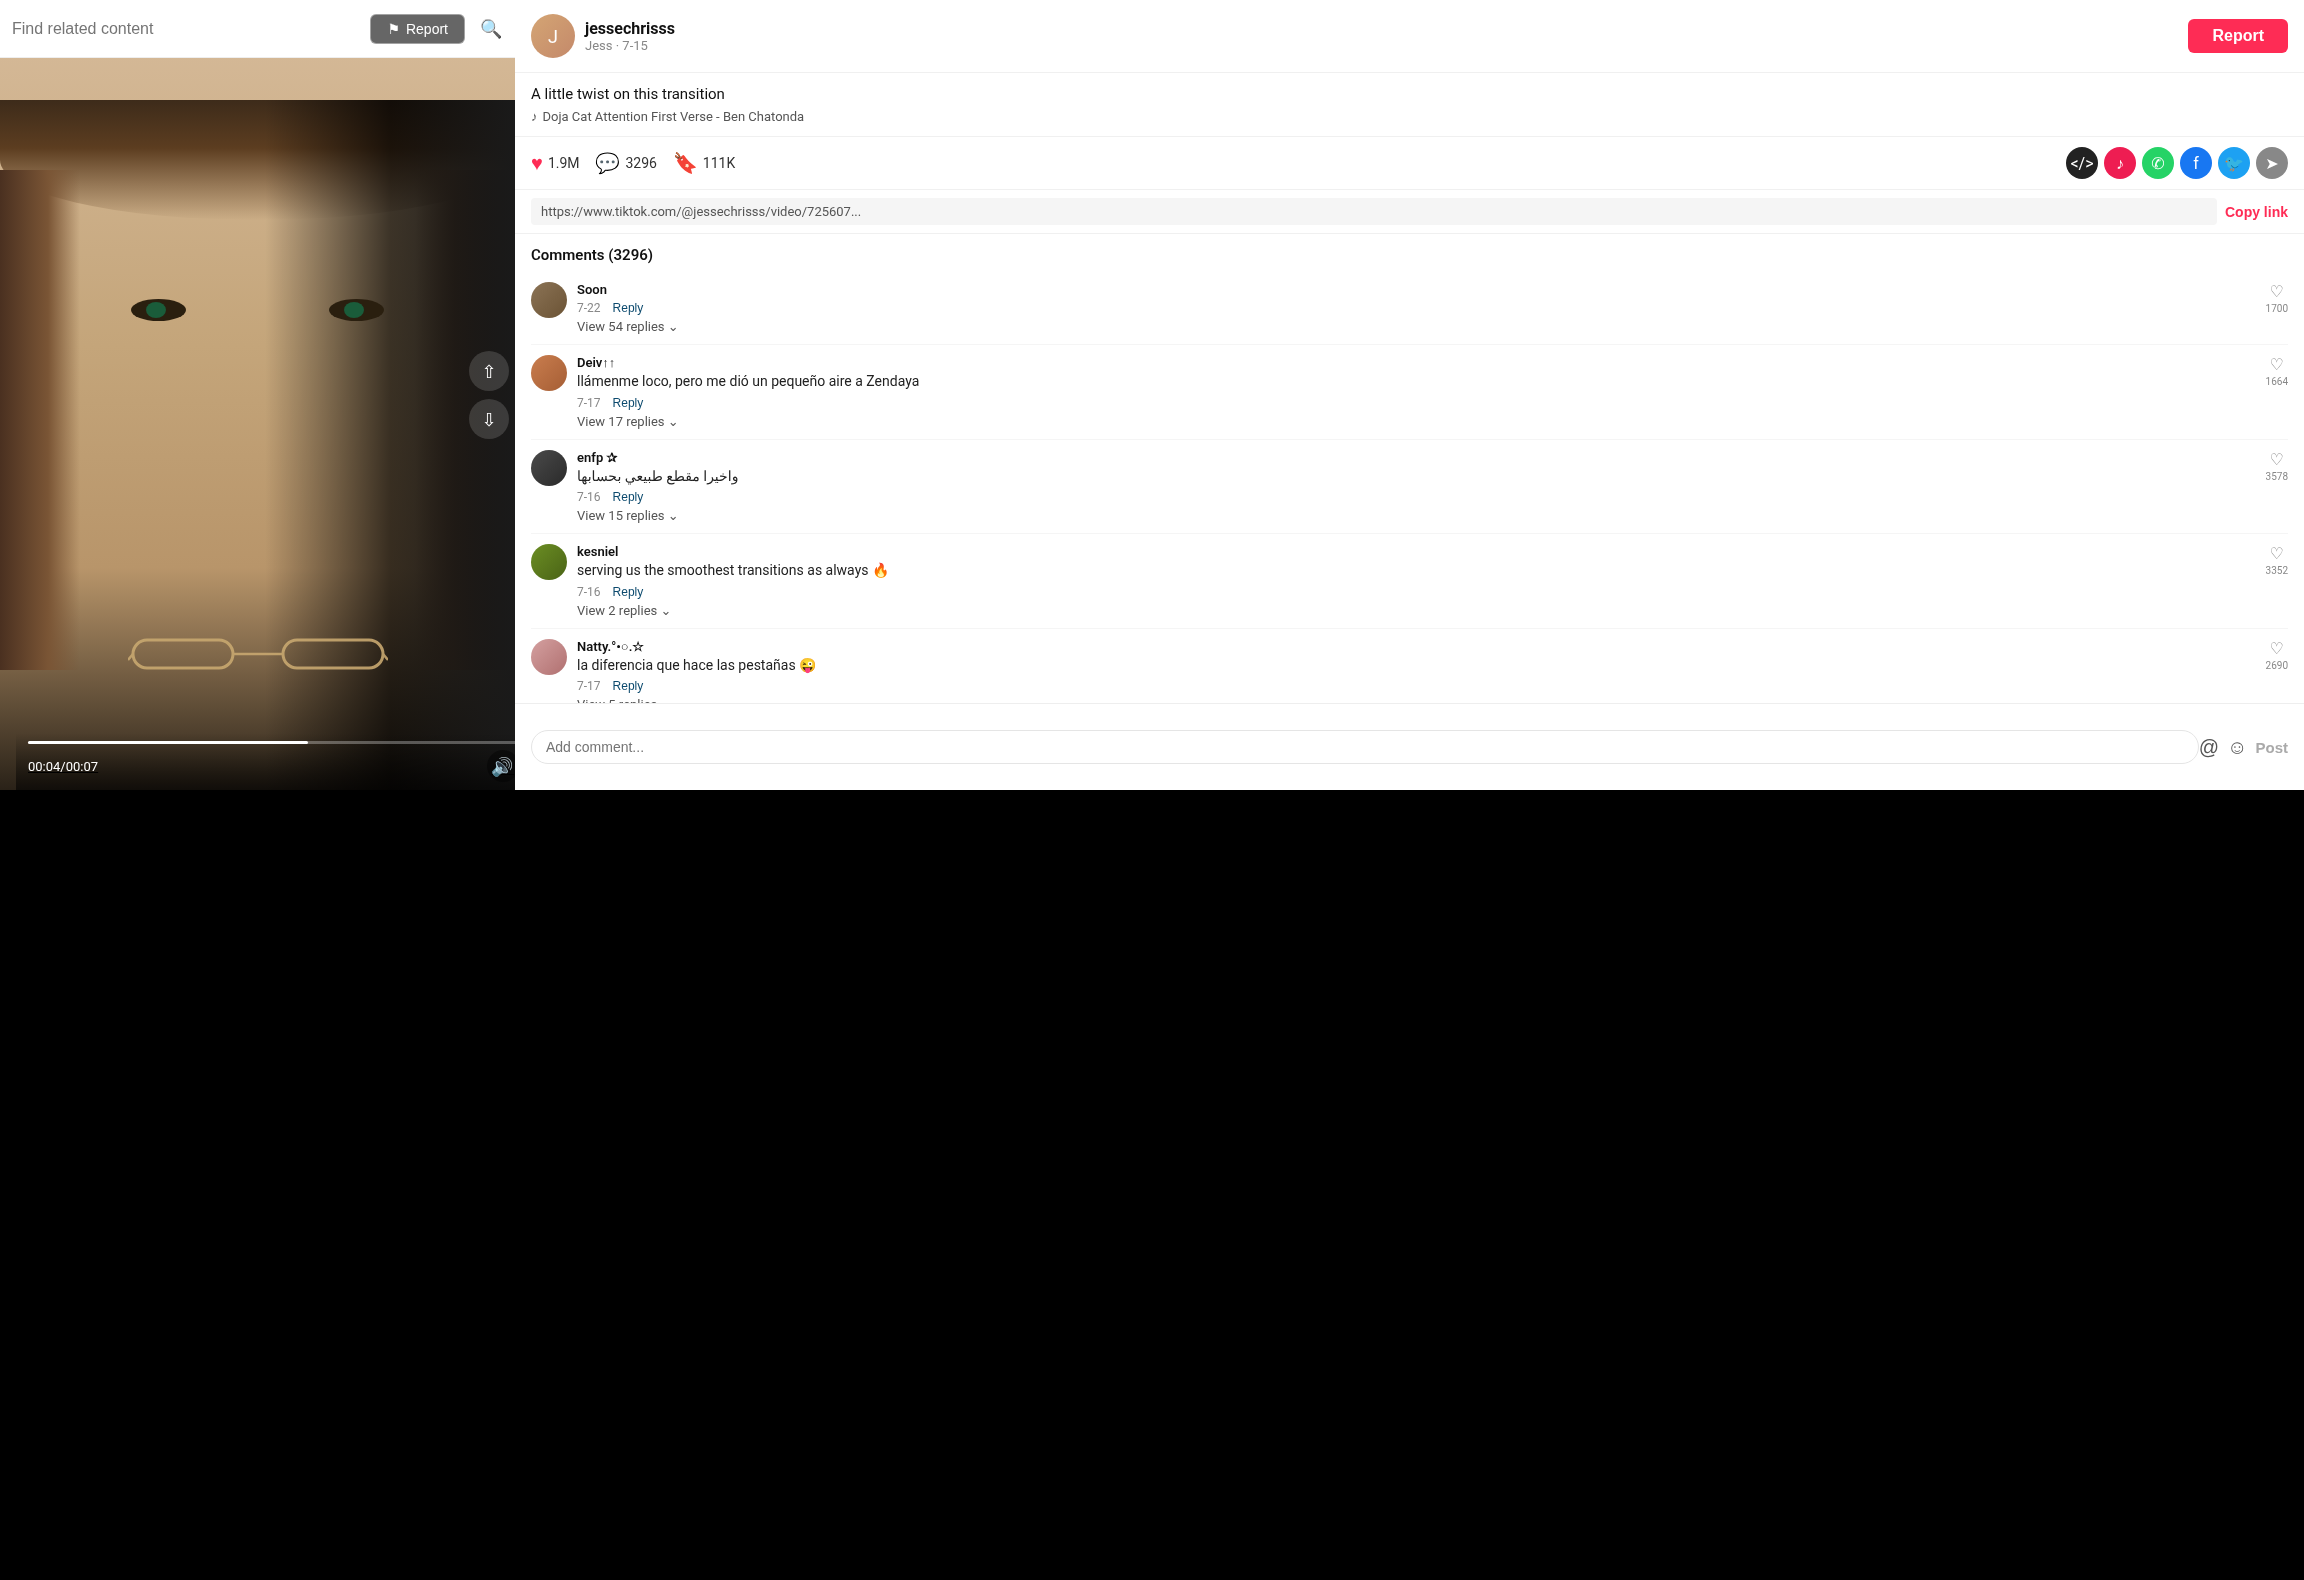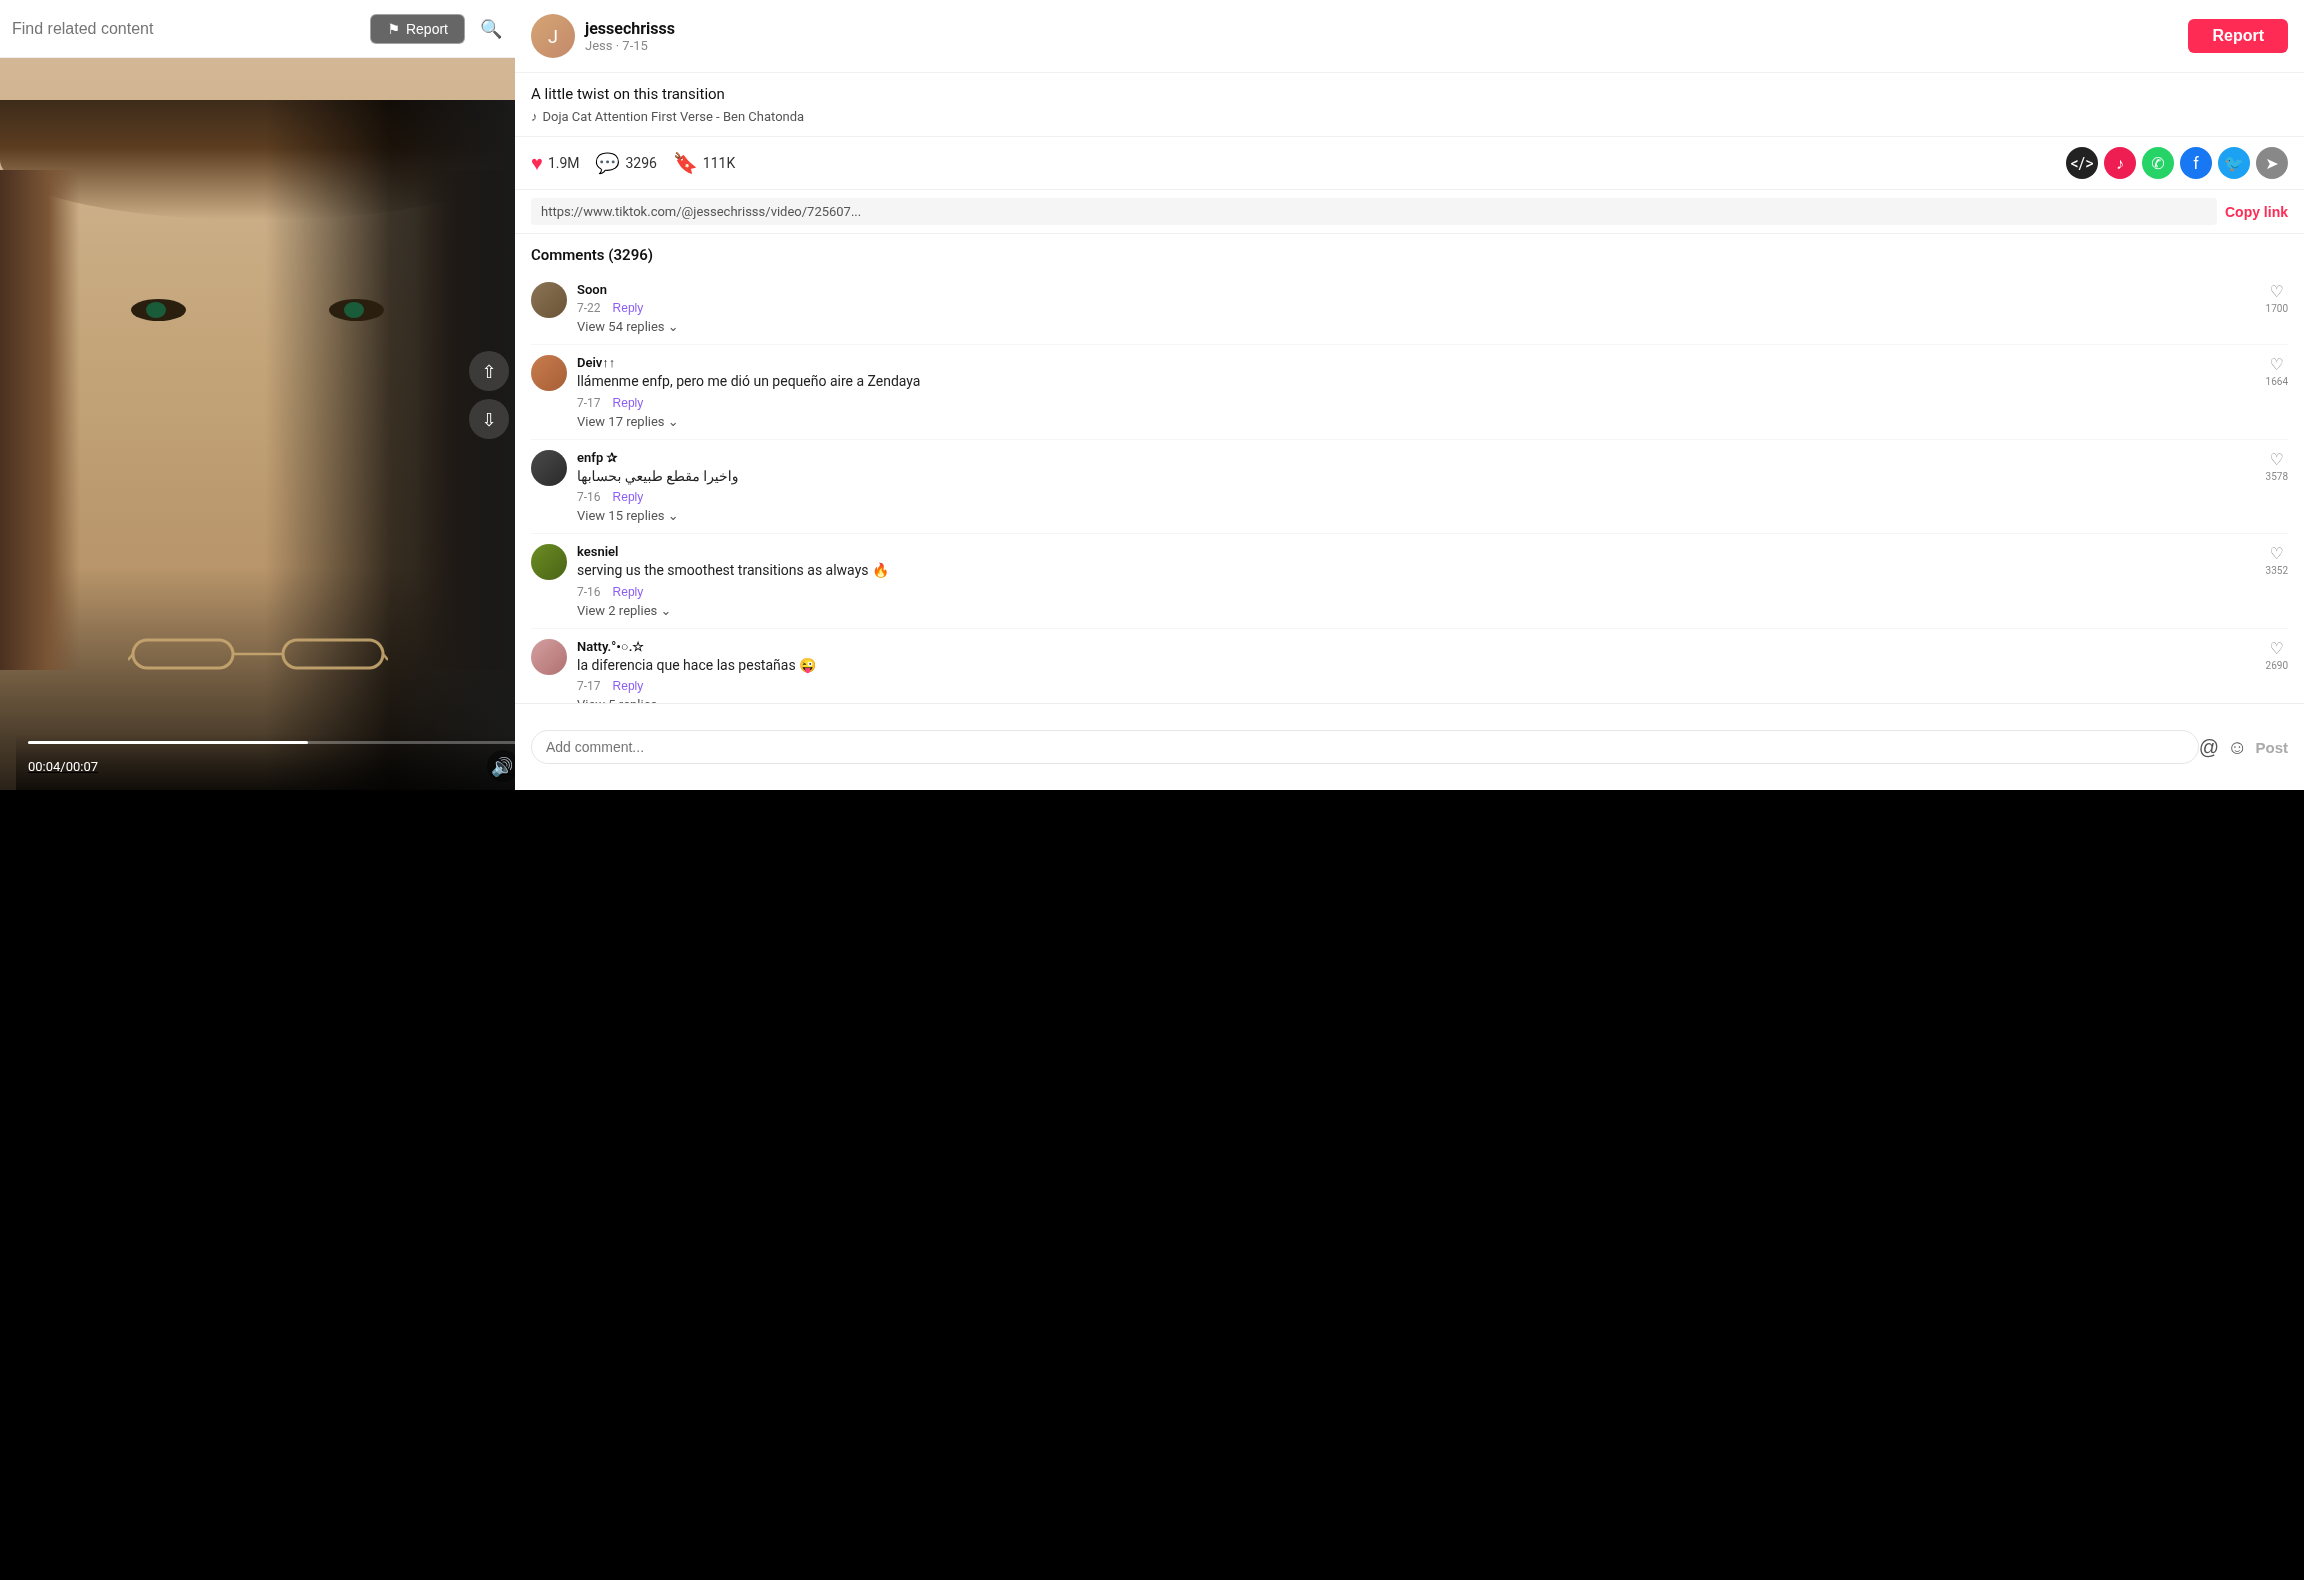--- a/index.html
+++ b/index.html
@@ -478,21 +478,21 @@
       margin-top: 4px;
     }
 
     .comment-date {
       font-size: 12px;
       color: #888;
     }
 
     .reply-btn {
       font-size: 12px;
-      color: #8b5cf6;
+      color: #0c4a6e;
       cursor: pointer;
       background: none;
       border: none;
     }
 
     .view-replies {
       font-size: 13px;
       color: #555;
       cursor: pointer;
       display: flex;
@@ -702,21 +702,21 @@
       <div class="comment-like">
         <span class="like-heart">♡</span>
         <span class="like-count">1700</span>
       </div>
     </div>
 
     <div class="comment-item">
       <div class="comment-avatar ca2"></div>
       <div class="comment-body">
         <div class="comment-username">Deiv↑↑</div>
-        <div class="comment-text">llámenme enfp, pero me dió un pequeño aire a Zendaya</div>
+        <div class="comment-text">llámenme loco, pero me dió un pequeño aire a Zendaya</div>
         <div class="comment-meta">
           <span class="comment-date">7-17</span>
           <button class="reply-btn">Reply</button>
         </div>
         <div class="view-replies">View 17 replies ⌄</div>
       </div>
       <div class="comment-like">
         <span class="like-heart">♡</span>
         <span class="like-count">1664</span>
       </div>

